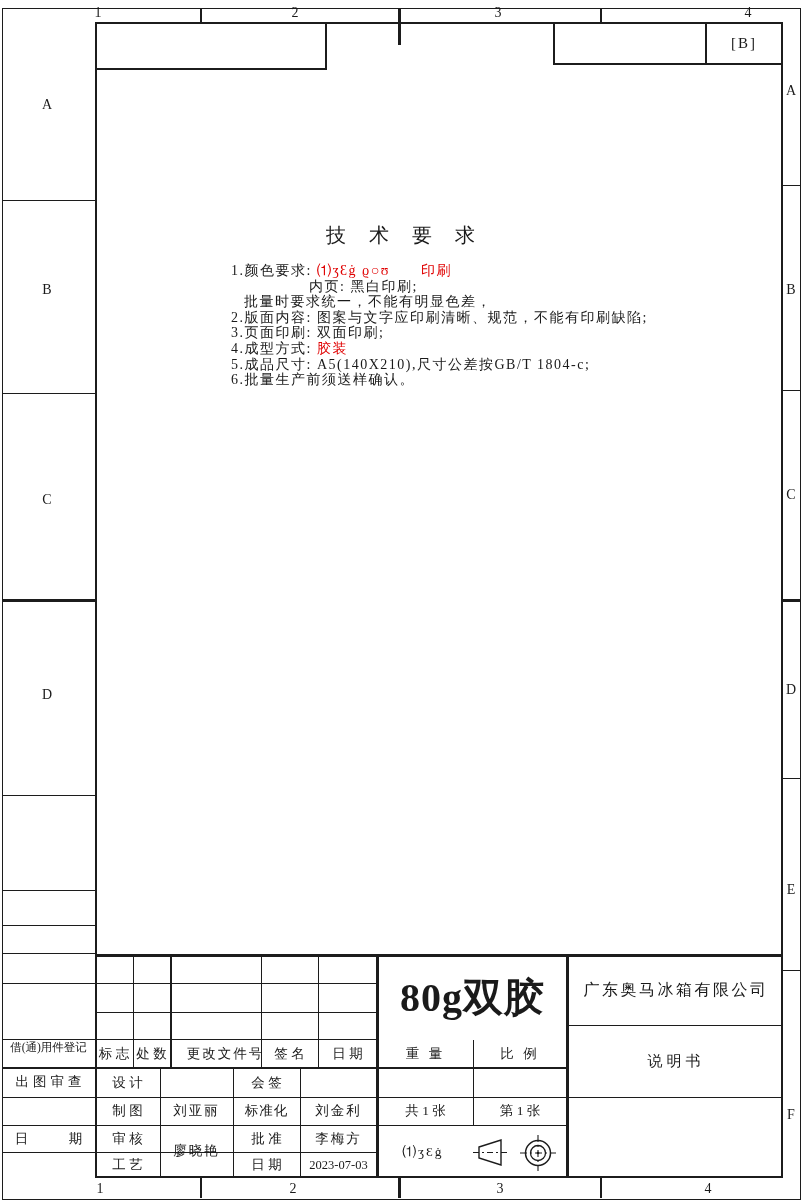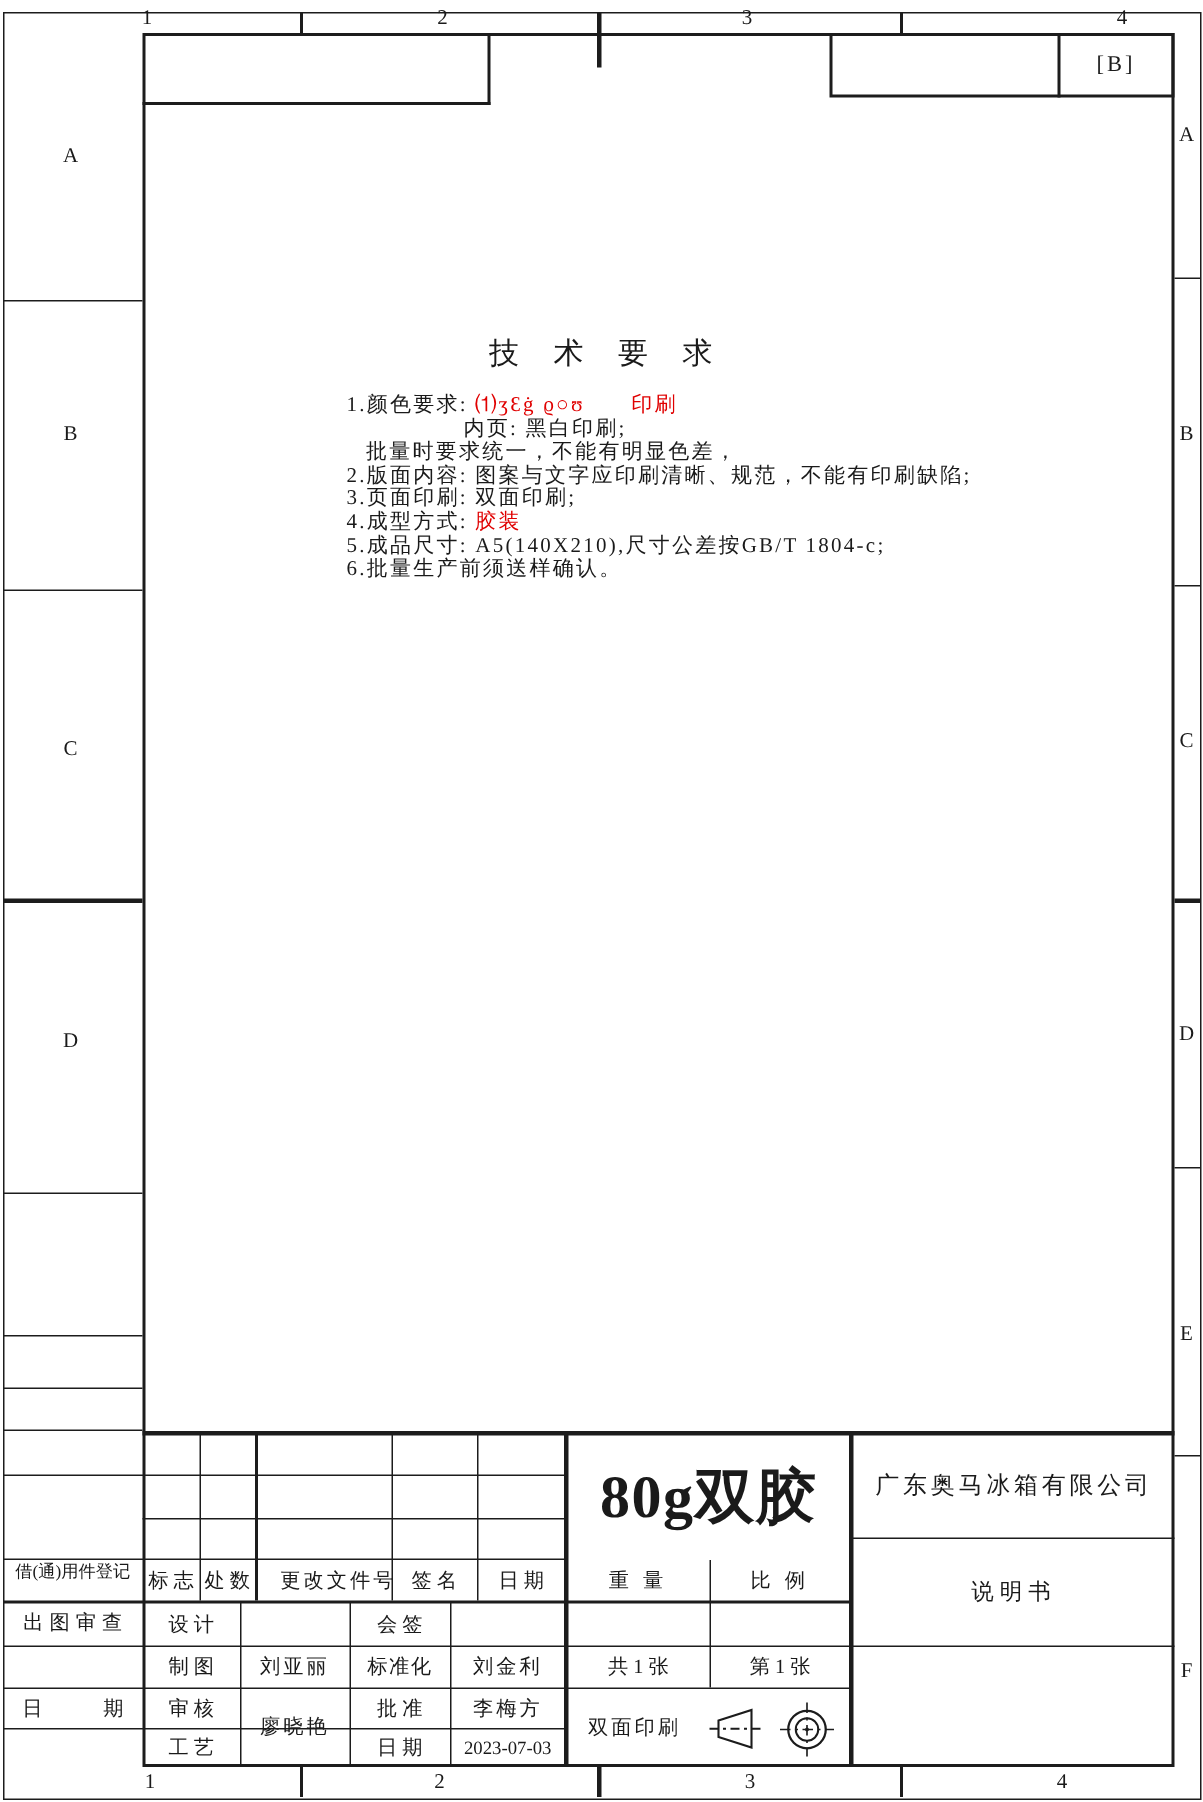--- a/index.html
+++ b/index.html
@@ -128,21 +128,21 @@
   <div class="cell" style="left:300px;top:1125px;width:77px;height:27px;font-size:13.5px;letter-spacing:2px;">李梅方</div>
   <div class="cell" style="left:95px;top:1152px;width:65px;height:26px;font-size:13.5px;">工 艺</div>
   <div class="cell" style="left:233px;top:1152px;width:67px;height:26px;font-size:13.5px;">日 期</div>
   <div class="cell" style="left:300px;top:1152px;width:77px;height:26px;font-size:12.5px;">2023-07-03</div>
 
   <div class="cell" style="left:378px;top:955px;width:189px;height:85px;font-size:40px;font-weight:700;letter-spacing:1px;">80g双胶</div>
   <div class="cell" style="left:378px;top:1040px;width:95px;height:27px;font-size:13.5px;letter-spacing:3px;">重 量</div>
   <div class="cell" style="left:473px;top:1040px;width:94px;height:27px;font-size:13.5px;letter-spacing:3px;">比 例</div>
   <div class="cell" style="left:378px;top:1097px;width:95px;height:28px;font-size:13.5px;">共 1 张</div>
   <div class="cell" style="left:473px;top:1097px;width:94px;height:28px;font-size:13.5px;">第 1 张</div>
-  <div class="cell" style="left:382px;top:1125px;width:82px;height:53px;font-size:13.5px;letter-spacing:2px;">双面印刷</div>
+  <div class="cell" style="left:382px;top:1125px;width:82px;height:53px;font-size:13.5px;letter-spacing:2px;">⑴ʒƐġ</div>
 
   <div style="position:absolute;left:472px;top:1135px;">
     <svg width="40" height="36" viewBox="0 0 40 36">
       <polygon points="7,12 29,5 29,30 7,23" fill="none" stroke="#1c1c1c" stroke-width="1.4"></polygon>
       <line x1="1" y1="17.5" x2="37" y2="17.5" stroke="#1c1c1c" stroke-width="1.2" stroke-dasharray="6 3 2 3"></line>
     </svg>
   </div>
   <div style="position:absolute;left:518px;top:1133px;">
     <svg width="40" height="40" viewBox="0 0 40 40">
       <circle cx="20" cy="20" r="12.5" fill="none" stroke="#1c1c1c" stroke-width="1.5"></circle>

